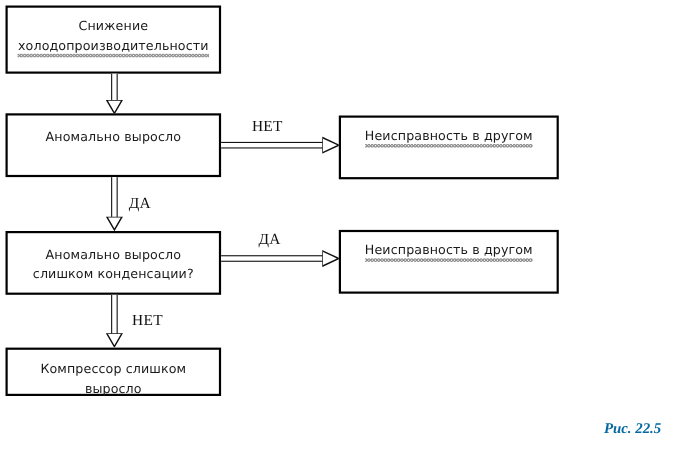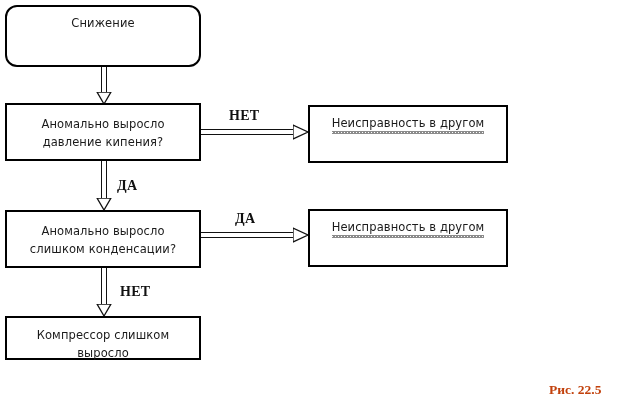--- a/index.html
+++ b/index.html
@@ -92,58 +92,59 @@
     top: 1px;
     width: 14px;
     height: 16px;
     overflow: visible;
   }
 
   .edge-label {
     position: absolute;
     font-family: "Liberation Serif", serif;
     font-size: 14px;
-    font-weight: 700;
+    font-weight: 400;
     color: #111111;
     white-space: nowrap;
     letter-spacing: .3px;
   }
   .figure-caption {
     position: absolute;
     font-family: "Liberation Serif", serif;
     font-size: 13.5px;
     font-weight: 700;
-    color: #c2410c;
+    color: #0369a1;
     white-space: nowrap;
+    font-style: italic;
   }
 </style>
 </head>
 <body>
 
 <div id="canvas">
 
-  <div class="node" style="left:5px; top:5px; width:196px; height:62px;border-radius:12px;">
+  <div class="node" style="left:5px; top:5px; width:196px; height:62px;">
     <div class="node-text">
       <span>Снижение</span><br>
+      <span class="squiggle">холодопроизводительности</span>
     </div>
   </div>
 
   <div class="v-arrow" style="left:95px; top:67px; height:36px;">
     <div class="shaft" style="height:26px;"></div>
     <div class="head" style="top:24px;">
       <svg width="16" height="13" viewBox="0 0 16 13">
         <polygon points="1,0 15,0 8,12" fill="#ffffff" stroke="#111111" stroke-width="1.3"></polygon>
       </svg>
     </div>
   </div>
 
   <div class="node" style="left:5px; top:103px; width:196px; height:58px;">
     <div class="node-text" style="top:10px;">
       <span>Аномально выросло</span><br>
-      <span>давление кипения?</span>
     </div>
   </div>
 
   <div class="h-arrow" style="left:201px; top:123px; width:108px;">
     <div class="shaft" style="width:95px;"></div>
     <div class="head" style="left:92px;">
       <svg width="16" height="16" viewBox="0 0 16 16">
         <polygon points="0,1 15,8 0,15" fill="#ffffff" stroke="#111111" stroke-width="1.3"></polygon>
       </svg>
     </div>

